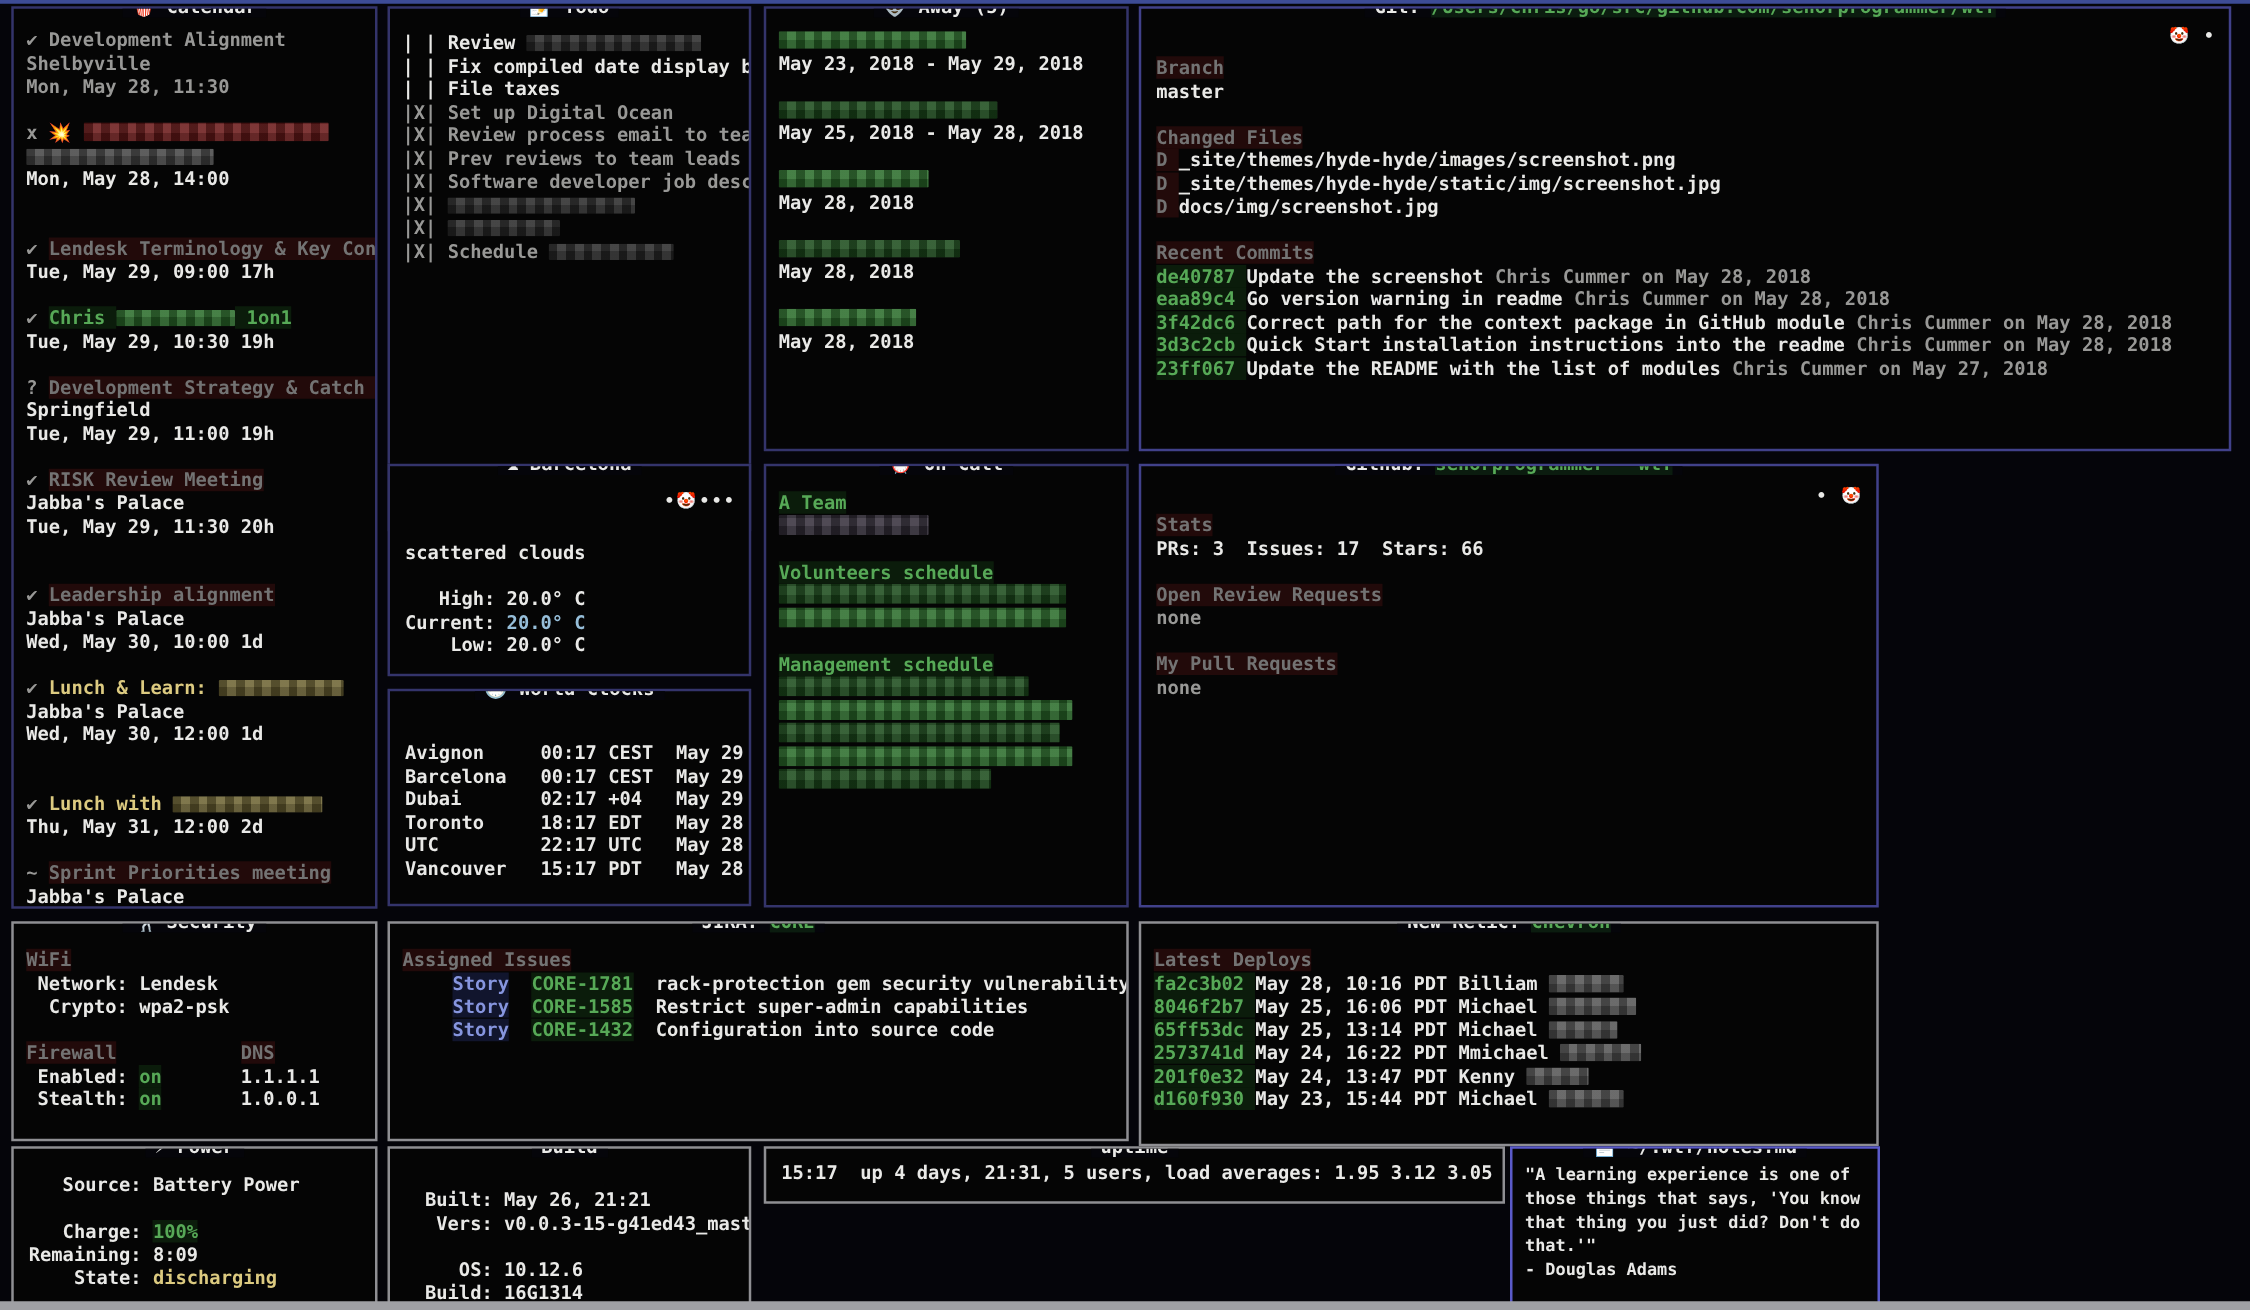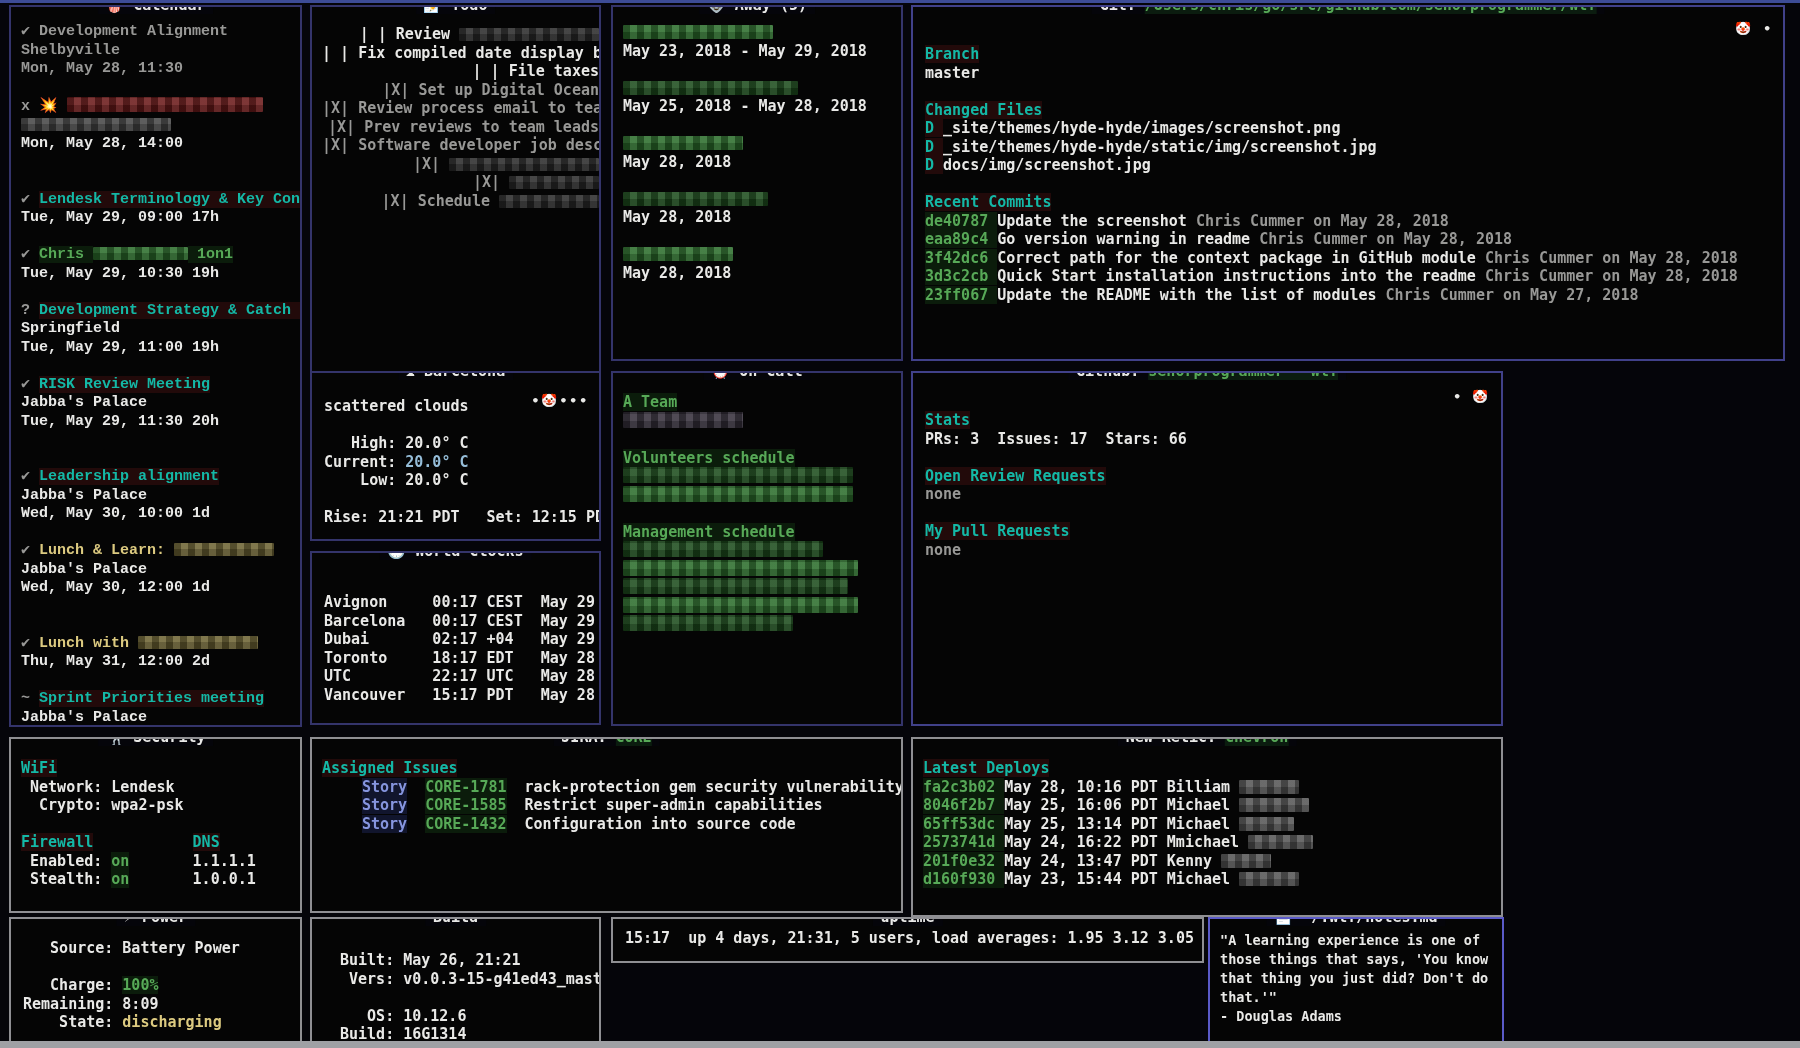--- a/index.html
+++ b/index.html
@@ -10,35 +10,35 @@
   .panel.bNavy{border-color:#34346b;}
   .panel.bBright{border-color:#41418a;}
   .panel.bNotes{border-color:#5a5ac8;}
   .panel.bGray{border-color:#8f8f93;}
   .ptitle{position:absolute;top:-11px;left:50%;transform:translateX(-50%);background:#05050a;padding:0 8px;white-space:nowrap;z-index:2;font-weight:700;}
   .pager{position:absolute;top:14px;right:10px;white-space:nowrap;letter-spacing:2px;font-size:13px;z-index:2;}
   .pbody{position:absolute;left:0;top:0;right:0;bottom:0;padding:16px 0 0 10px;}
   .pline{white-space:pre;line-height:18.5px;min-height:18.5px;}
   .c-w{color:#e9e9e7;}
   .c-g{color:#989896;}
-  .c-r{color:#14b8a6;background:rgba(150,32,30,.20);margin-top:27px;}
+  .c-r{color:#737373;background:rgba(150,32,30,.20);margin-top:27px;}
   .c-gr{color:#57a957;background:rgba(45,150,45,.16);}
   .c-y{color:#dcca80;}
   .c-b{color:#8695de;background:rgba(62,82,190,.22);margin-left:40px;}
   .c-cy{color:#96bed9;}
   .c-ic{}
   .rd{display:inline-block;vertical-align:-2px;border-radius:1px;
       background-image:repeating-linear-gradient(90deg,rgba(0,0,0,.28) 0 7px,rgba(255,255,255,.08) 7px 14px),
                        repeating-linear-gradient(0deg,rgba(0,0,0,.18) 0 7px,rgba(255,255,255,.05) 7px 14px);}
   
-  #p-calendar{left:9px;top:5px;width:293px;height:722px;}   #p-calendar .pbody{font-family:Liberation Mono, monospace;}
-  #p-todo{left:310px;top:5px;width:291px;height:420px;text-align:right;}     #p-todo .pbody{padding-top:18px;}
+  #p-calendar{left:9px;top:5px;width:293px;height:722px;}   #p-calendar .pbody{}
+  #p-todo{left:310px;top:5px;width:291px;height:420px;}     #p-todo .pbody{padding-top:18px;}
   #p-away{left:611px;top:5px;width:292px;height:356px;}     #p-away .pbody{padding-top:16px;}
   #p-git{left:911px;top:5px;width:874px;height:356px;}      #p-git .pbody{padding-top:38px;padding-left:12px;}
-  #p-barcelona{left:310px;top:371px;width:291px;height:170px;} #p-barcelona .pbody{padding-top:24px;padding-left:12px;}
+  #p-barcelona{left:310px;top:371px;width:291px;height:170px;} #p-barcelona .pbody{padding-top:24px;padding-left:12px;margin-top:36px;}
   #p-barcelona .pager{top:20px;}
   #p-worldclocks{left:310px;top:551px;width:291px;height:174px;} #p-worldclocks .pbody{padding-top:40px;padding-left:12px;}
   #p-oncall{left:611px;top:371px;width:292px;height:355px;} #p-oncall .pbody{padding-top:20px;}
   #p-github{left:911px;top:371px;width:592px;height:355px;} #p-github .pbody{padding-top:38px;padding-left:12px;}
   #p-github .pager{top:16px;}
   #p-security{left:9px;top:737px;width:293px;height:176px;} #p-security .pbody{padding-top:20px;}
   #p-jira{left:310px;top:737px;width:593px;height:176px;}   #p-jira .pbody{padding-top:20px;}
   #p-newrelic{left:911px;top:737px;width:592px;height:180px;} #p-newrelic .pbody{padding-top:20px;}
   #p-power{left:9px;top:917px;width:293px;height:128px;}    #p-power .pbody{padding-top:20px;padding-left:12px;}
   #p-build{left:310px;top:917px;width:291px;height:128px;}  #p-build .pbody{padding-top:32px;padding-left:28px;}

